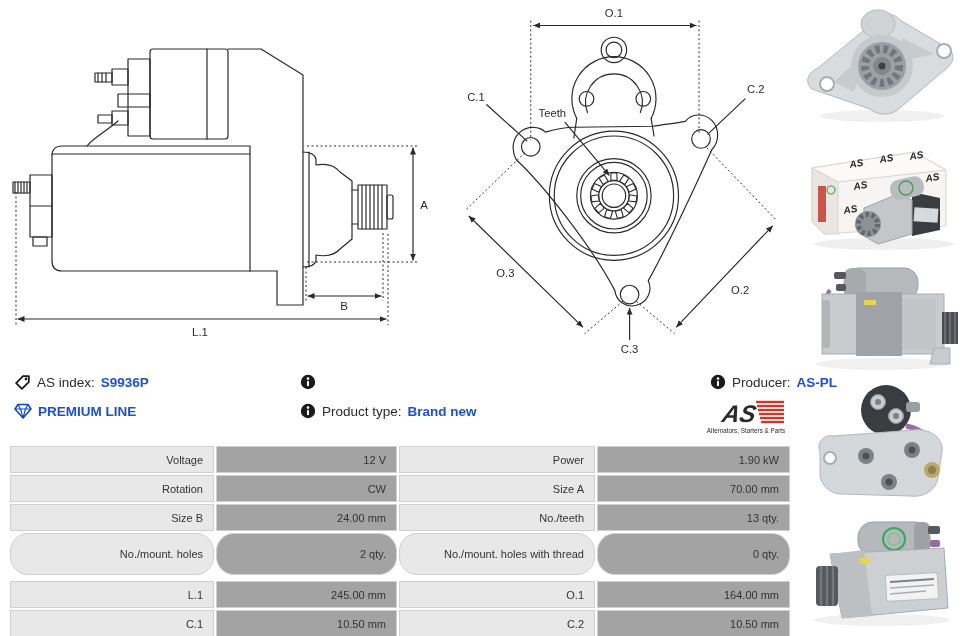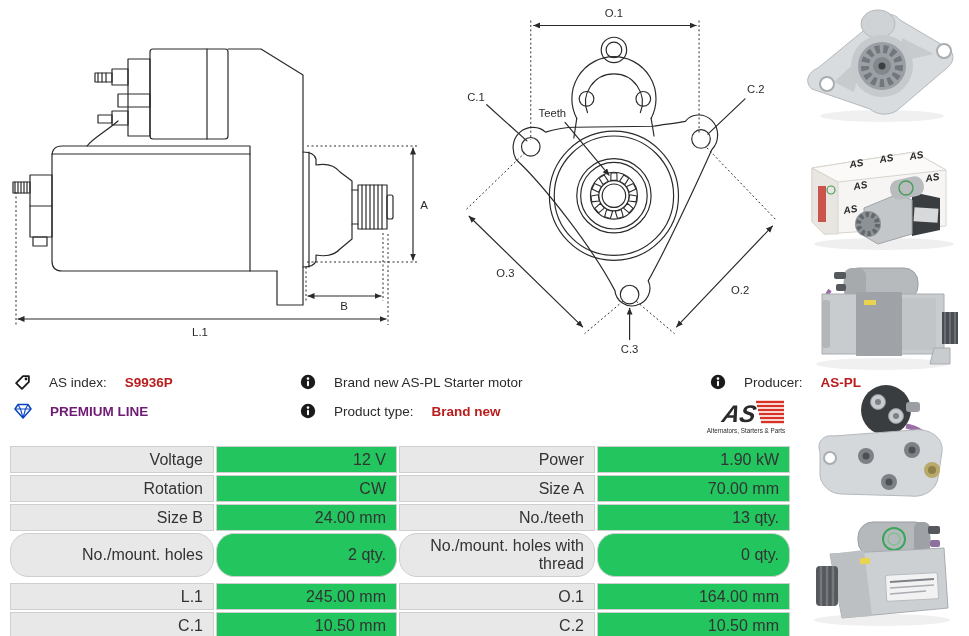--- a/index.html
+++ b/index.html
@@ -11,33 +11,33 @@
 
   
   .drawings { display:flex; height:366px; }
   svg text { font-family:"Liberation Sans", sans-serif; fill:#2a2a2a; }
   .dim-label { font-size:11.5px; }
   .tech { stroke:#2a2a2a; fill:none; stroke-width:1.2; stroke-linejoin:round; stroke-linecap:round; }
   .dot  { stroke:#2a2a2a; fill:none; stroke-width:1; stroke-dasharray:2 2.5; }
 
   
   .info-area { position:relative; height:68px; margin-top:4px; font-size:13.5px; }
-  .info-line { position:absolute; display:flex; align-items:center; gap:18px; white-space:nowrap; }
-  .b { font-weight:bold; color:#b91c1c; }
+  .info-line { position:absolute; display:flex; align-items:center; gap:6px; white-space:nowrap; }
+  .b { font-weight:bold; color:#1d4ed8; }
   .premium { font-weight:bold; }
 
   
   .spec-table { margin:8px 0 0 10px; width:780px; }
   .spec-grid { display:grid; grid-template-columns:204px 181px 196px 193px; gap:2px; }
   .spec-grid + .spec-grid { margin-top:6px; }
   .cell { border:1px solid #cfcfcf; min-height:27px; padding:3px 10px;
           display:flex; align-items:center; justify-content:flex-end;
-          text-align:right; font-size:16px; color:#333; }
+          text-align:right; font-size:11px; color:#333; }
   .lbl { background:#e8e8e8; }
-  .val { background:#22c55e; }
+  .val { background:#a3a3a3; }
   .tall { min-height:42px;border-radius:18px; }
 
   
   .photo { width:171px; height:123px; background:#fff; }
 </style>
 </head>
 <body>
 
 <div class="page">
 
@@ -236,35 +236,34 @@
 
     <div class="info-area">
       <div class="info-line" style="left:14px; top:4px;">
         <svg width="17" height="17" viewBox="0 0 16 16">
           <path d="M2,8.5 L8.5,2 L14,2 L14,7.5 L7.5,14 Z" fill="none" stroke="#1a1a1a" stroke-width="1.7" stroke-linejoin="round"></path>
           <circle cx="11.3" cy="4.7" r="1.3" fill="#1a1a1a"></circle>
         </svg>
         <span>AS index: </span>
           <span class="b">S9936P</span>
       </div>
-      <div class="info-line premium" style="left:14px; top:33px; color:#701a75;">
+      <div class="info-line premium" style="left:14px; top:33px; color:#1d4ed8;">
         <svg width="18" height="16" viewBox="0 0 18 16">
           <path d="M4,1.5 L14,1.5 L17,6 L9,15 L1,6 Z" fill="none" stroke="#0a44c2" stroke-width="1.5" stroke-linejoin="round"></path>
           <path d="M1,6 L17,6 M4,1.5 L6.5,6 L9,15 M14,1.5 L11.5,6 L9,15" fill="none" stroke="#0a44c2" stroke-width="1.1"></path>
         </svg>
         <span>PREMIUM LINE</span>
       </div>
 
       <div class="info-line" style="left:300px; top:4px;">
         <svg width="16" height="16" viewBox="0 0 16 16">
           <circle cx="8" cy="8" r="7.2" fill="#1a1a1a"></circle>
           <circle cx="8" cy="4.6" r="1.3" fill="#fff"></circle>
           <rect x="7" y="6.8" width="2" height="5.4" rx="1" fill="#fff"></rect>
         </svg>
-        <span>Brand new AS-PL Starter motor</span>
       </div>
       <div class="info-line" style="left:300px; top:33px;text-align:center;">
         <svg width="16" height="16" viewBox="0 0 16 16">
           <circle cx="8" cy="8" r="7.2" fill="#1a1a1a"></circle>
           <circle cx="8" cy="4.6" r="1.3" fill="#fff"></circle>
           <rect x="7" y="6.8" width="2" height="5.4" rx="1" fill="#fff"></rect>
         </svg>
         <span>Product type: </span>
           <span class="b">Brand new</span>
       </div>

